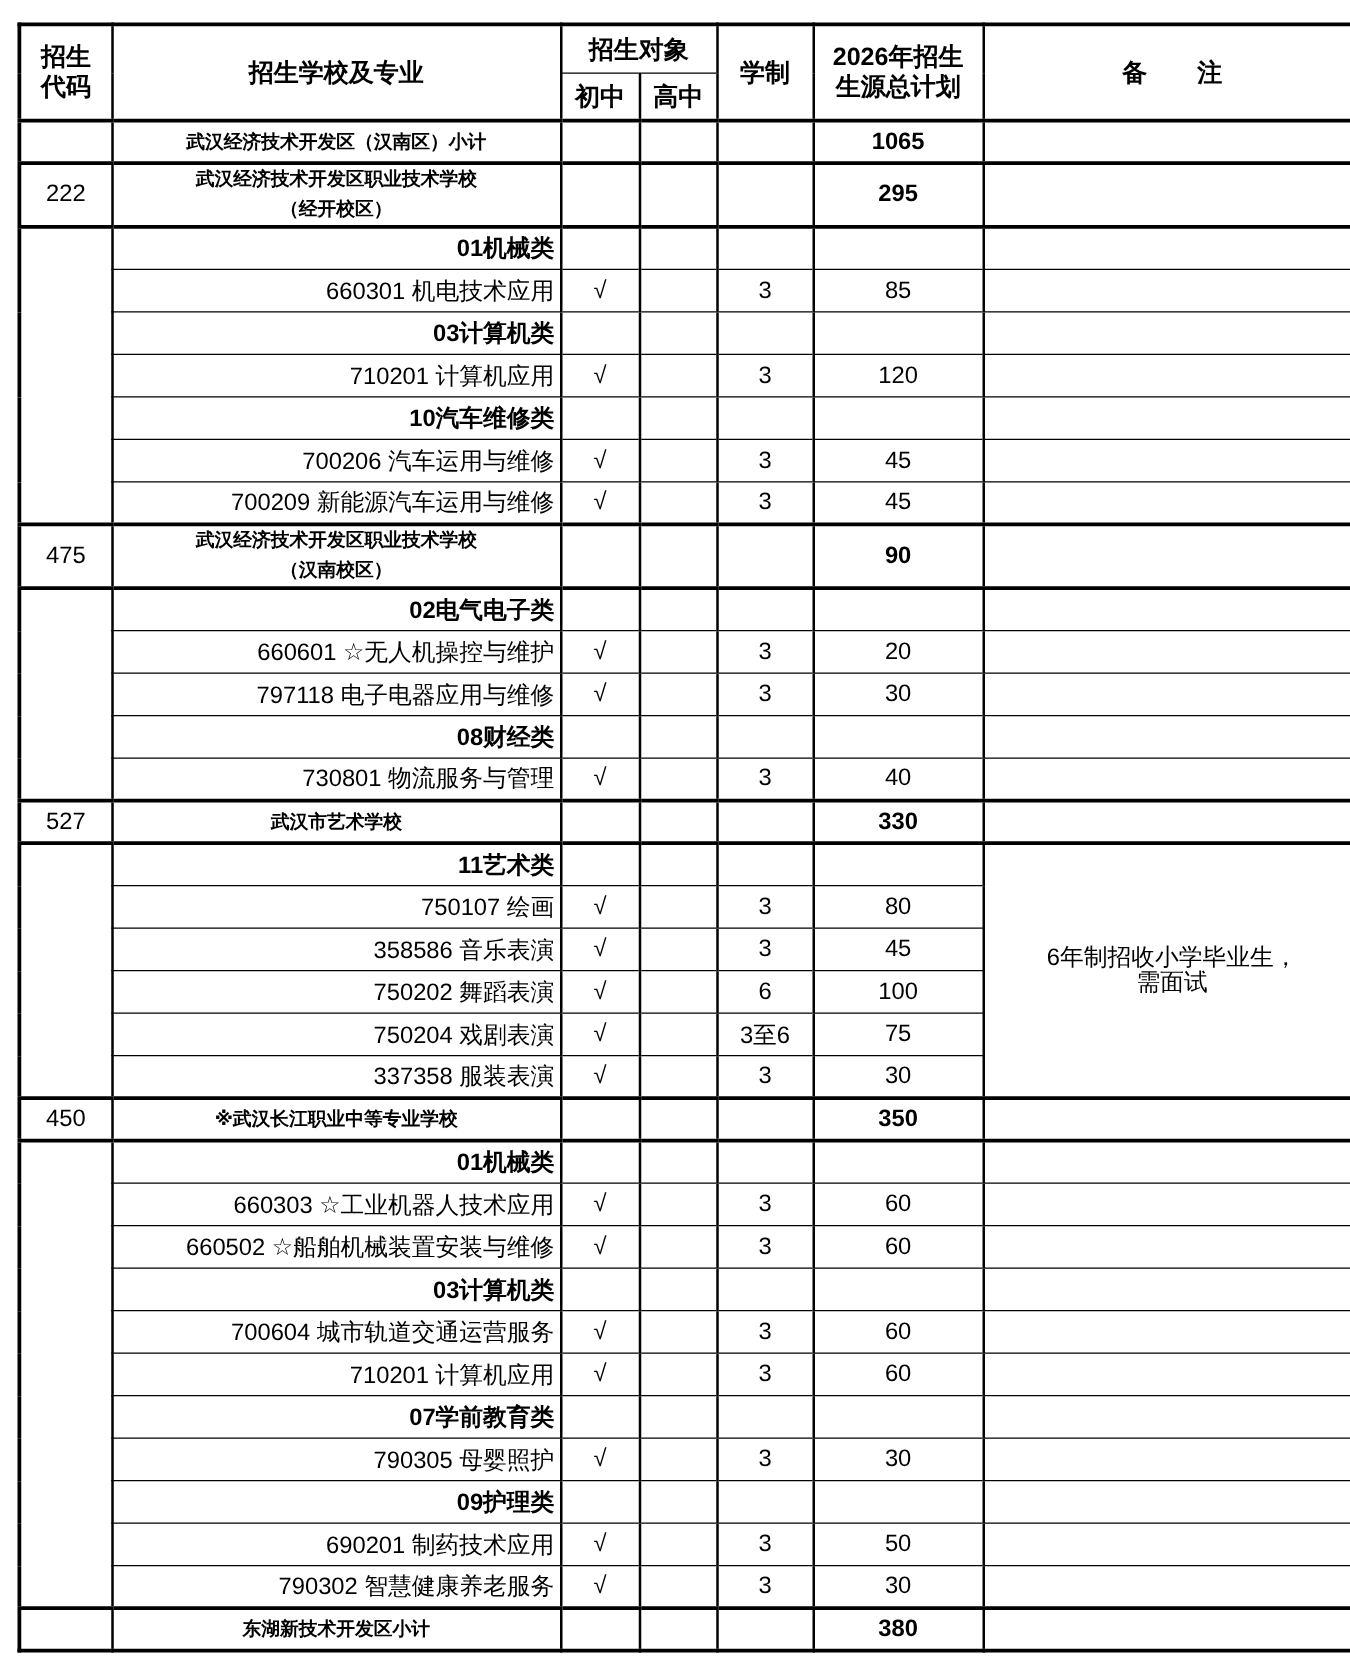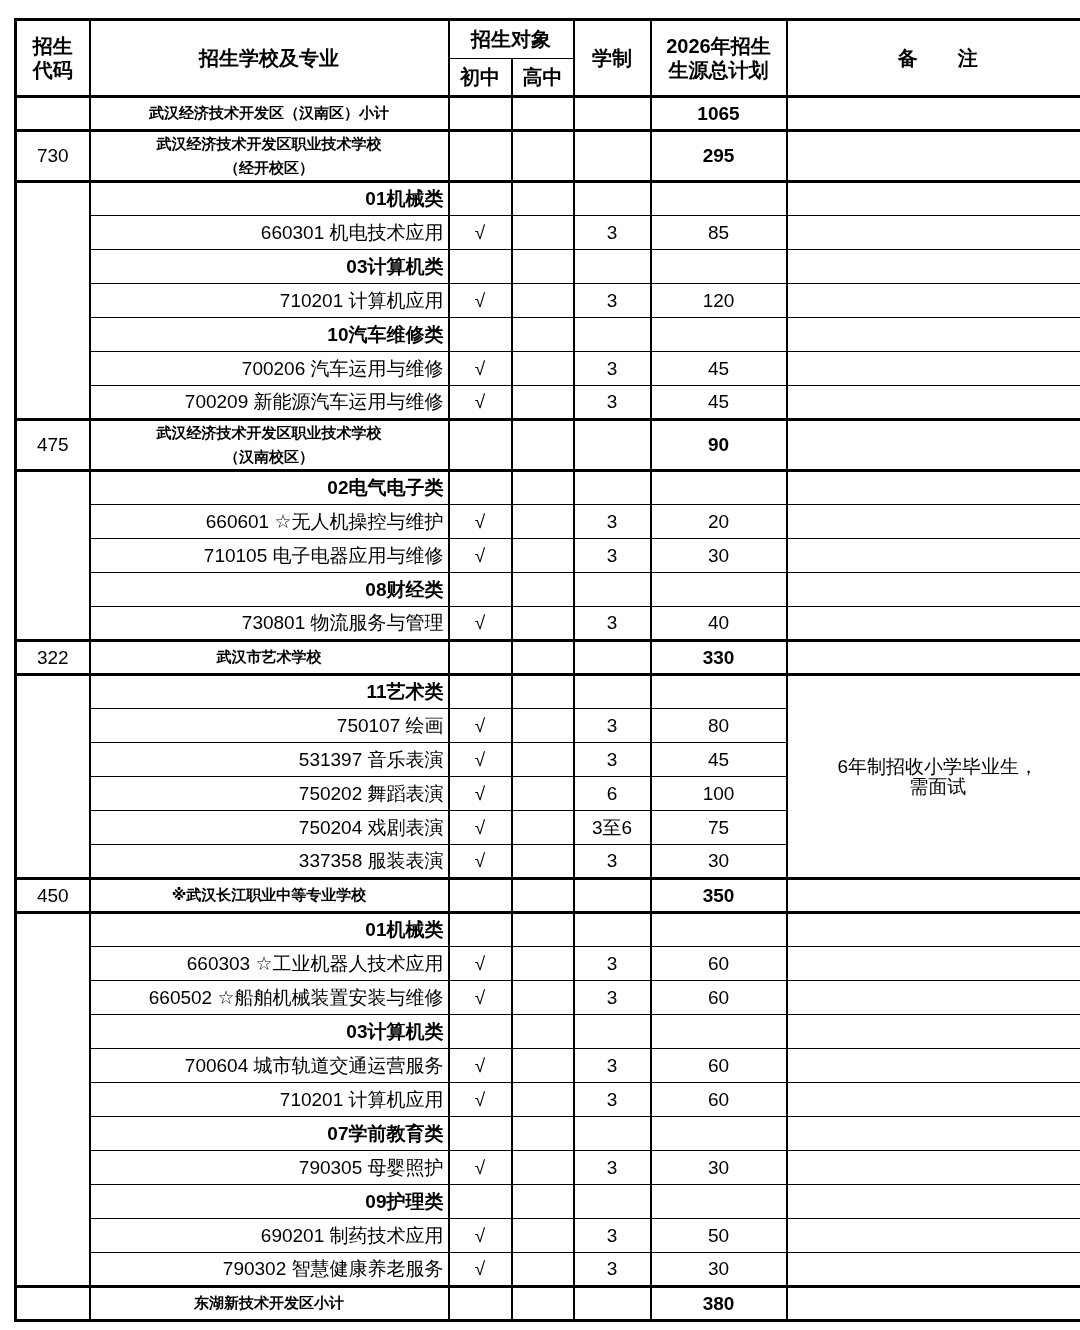--- a/index.html
+++ b/index.html
@@ -68,21 +68,21 @@
       <td></td>
       <td class="name">武汉经济技术开发区（汉南区）小计</td>
       <td></td>
         <td></td>
         <td></td>
       <td class="b">1065</td>
       <td></td>
     </tr>
 
     <tr class="tk tall">
-      <td>730</td>
+      <td>222</td>
       <td class="name pre">武汉经济技术开发区职业技术学校
 （经开校区）</td>
       <td></td>
         <td></td>
         <td></td>
       <td class="b">295</td>
       <td></td>
     </tr>
 
     <tr class="tk">
@@ -173,21 +173,21 @@
     <tr>
       <td class="maj">660601  ☆无人机操控与维护</td>
       <td>√</td>
       <td></td>
       <td>3</td>
       <td>20</td>
       <td></td>
     </tr>
 
     <tr>
-      <td class="maj">710105  电子电器应用与维修</td>
+      <td class="maj">797118  电子电器应用与维修</td>
       <td>√</td>
       <td></td>
       <td>3</td>
       <td>30</td>
       <td></td>
     </tr>
 
     <tr>
       <td class="cat">08财经类</td>
       <td></td>
@@ -200,21 +200,21 @@
     <tr>
       <td class="maj">730801  物流服务与管理</td>
       <td>√</td>
       <td></td>
       <td>3</td>
       <td>40</td>
       <td></td>
     </tr>
 
     <tr class="tk">
-      <td>322</td>
+      <td>527</td>
       <td class="name">武汉市艺术学校</td>
       <td></td>
         <td></td>
         <td></td>
       <td class="b">330</td>
       <td></td>
     </tr>
 
     <tr class="tk">
       <td rowspan="6"></td>
@@ -229,21 +229,21 @@
 
     <tr>
       <td class="maj">750107  绘画</td>
       <td>√</td>
       <td></td>
       <td>3</td>
       <td>80</td>
     </tr>
 
     <tr>
-      <td class="maj">531397  音乐表演</td>
+      <td class="maj">358586  音乐表演</td>
       <td>√</td>
       <td></td>
       <td>3</td>
       <td>45</td>
     </tr>
 
     <tr>
       <td class="maj">750202  舞蹈表演</td>
       <td>√</td>
       <td></td>

